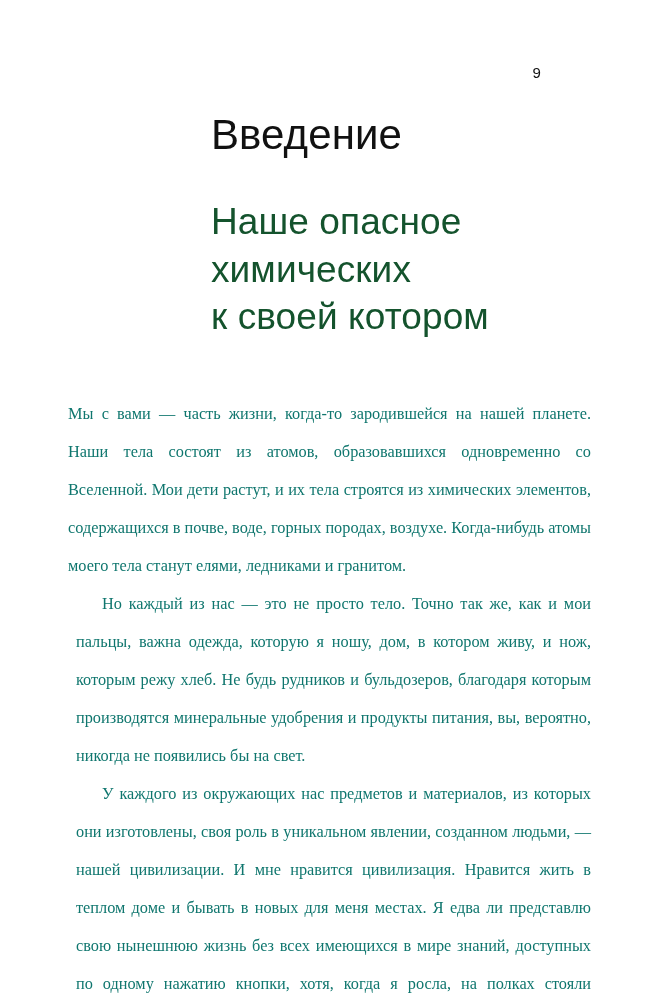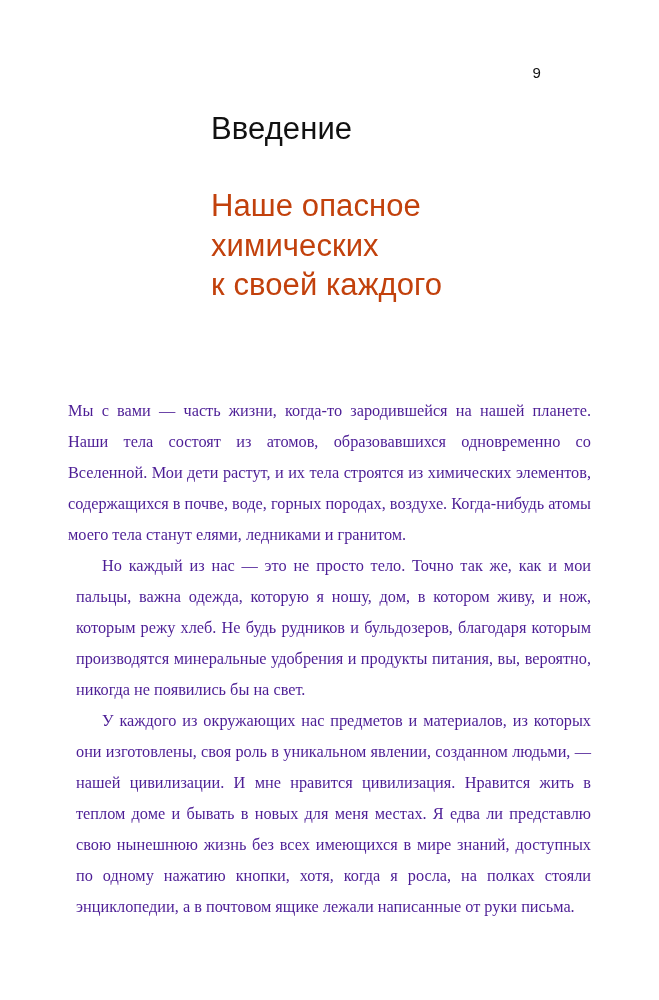--- a/index.html
+++ b/index.html
@@ -33,51 +33,51 @@
   }
   .headings {
     position: absolute;
     top: 112px;
     left: 211px;
     right: 62px;
   }
   .chapter-kicker {
     font-family: "Liberation Sans", sans-serif;
     font-weight: 400;
-    font-size: 31px;
+    font-size: 42px;
     line-height: 1.1;
     color: #111111;
     letter-spacing: 0.1px;
     margin: 0 0 40px 0;
   }
   .chapter-title {
     font-family: "Liberation Sans", sans-serif;
     font-weight: 400;
-    font-size: 31px;
+    font-size: 37px;
     line-height: 1.28;
-    color: #c2410c;
+    color: #14532d;
     letter-spacing: 0.1px;
     margin: 0;
     max-width: 330px;
   }
   .chapter-title .tline {
     display: block;
   }
   .body-text {
     position: absolute;
     top: 395px;
     left: 68px;
     width: 523px;
   }
   .body-text p {
     margin: 0;
     font-family: "Liberation Serif", serif;
     font-size: 16.3px;
-    line-height: 31px;
-    color: #4c1d95;
+    line-height: 38px;
+    color: #0f766e;
     text-align: justify;
     text-justify: inter-word;
     hyphens: manual;
   }
   .body-text p + p {
     text-indent: 26px;
     margin-left: 8px;
   }
 </style>
 </head>
@@ -85,21 +85,21 @@
 
 <div class="page">
 
   <div class="page-number">9</div>
 
   <div class="headings">
     <h1 class="chapter-kicker">Введение</h1>
     <h2 class="chapter-title">
       <span class="tline">Наше опасное</span>
       <span class="tline">химических</span>
-      <span class="tline">к своей каждого</span>
+      <span class="tline">к своей котором</span>
     </h2>
   </div>
 
   <div class="body-text">
     <p>Мы с вами — часть жизни, когда-то зародившейся на нашей планете. Наши тела состоят из атомов, образовавшихся одновременно со Вселенной. Мои дети растут, и их тела строятся из химических элементов, содержащихся в почве, воде, горных породах, воздухе. Когда-нибудь атомы моего тела станут елями, ледниками и гранитом.</p>
     <p>Но каждый из нас — это не просто тело. Точно так же, как и мои пальцы, важна одежда, которую я ношу, дом, в котором живу, и нож, которым режу хлеб. Не будь рудников и бульдозеров, благодаря которым производятся минеральные удобрения и продукты питания, вы, вероятно, никогда не появились бы на свет.</p>
     <p>У каждого из окружающих нас предметов и материалов, из которых они изготовлены, своя роль в уникальном явлении, созданном людьми, — нашей цивилизации. И мне нравится цивилизация. Нравится жить в теплом доме и бывать в новых для меня местах. Я едва ли представлю свою нынешнюю жизнь без всех имеющихся в мире знаний, доступных по одному нажатию кнопки, хотя, когда я росла, на полках стояли энциклопедии, а в почтовом ящике лежали написанные от руки письма.</p>
   </div>
 
 </div>

